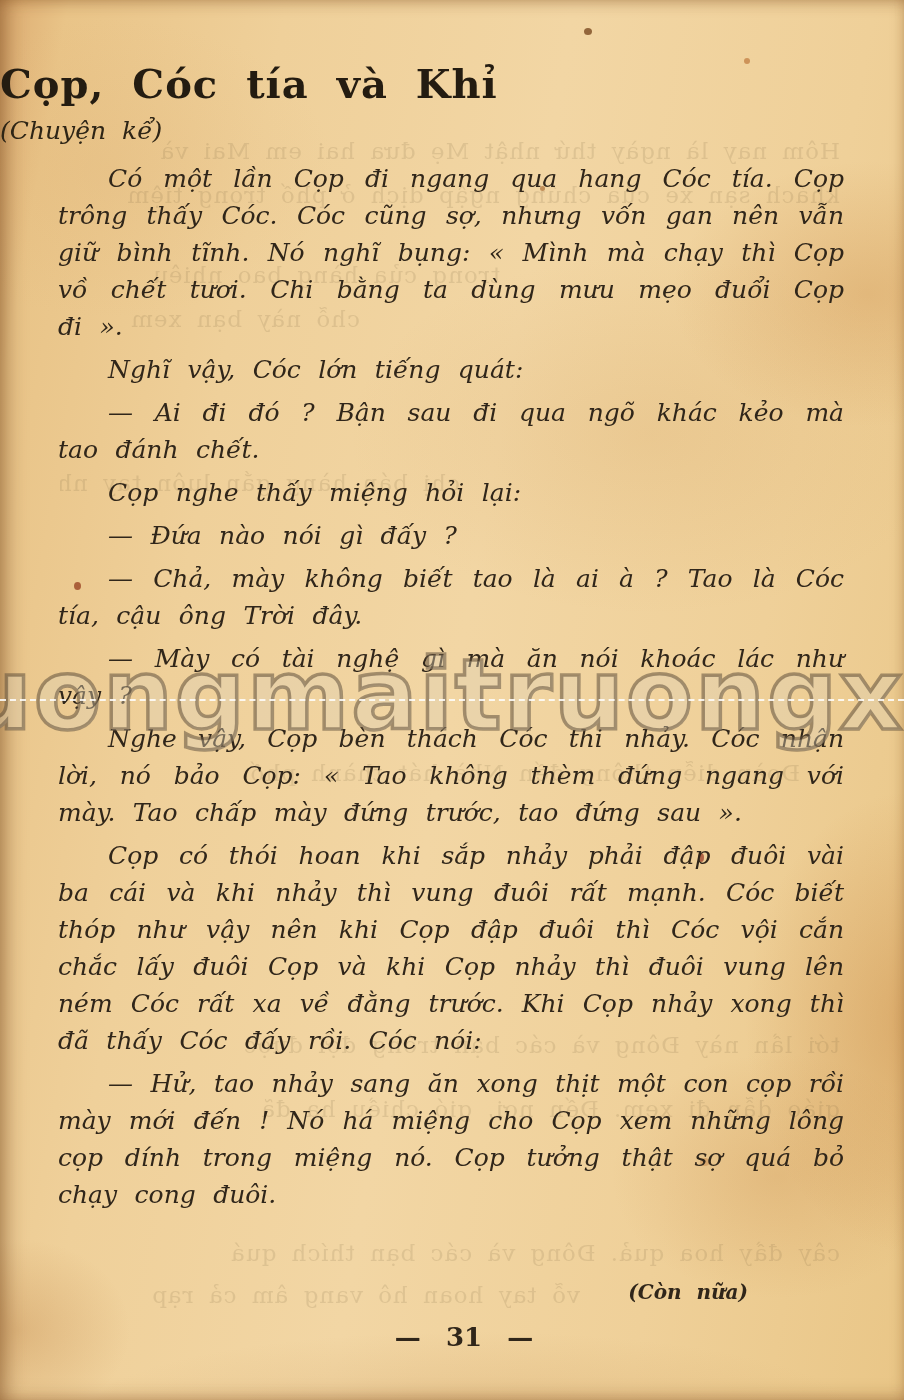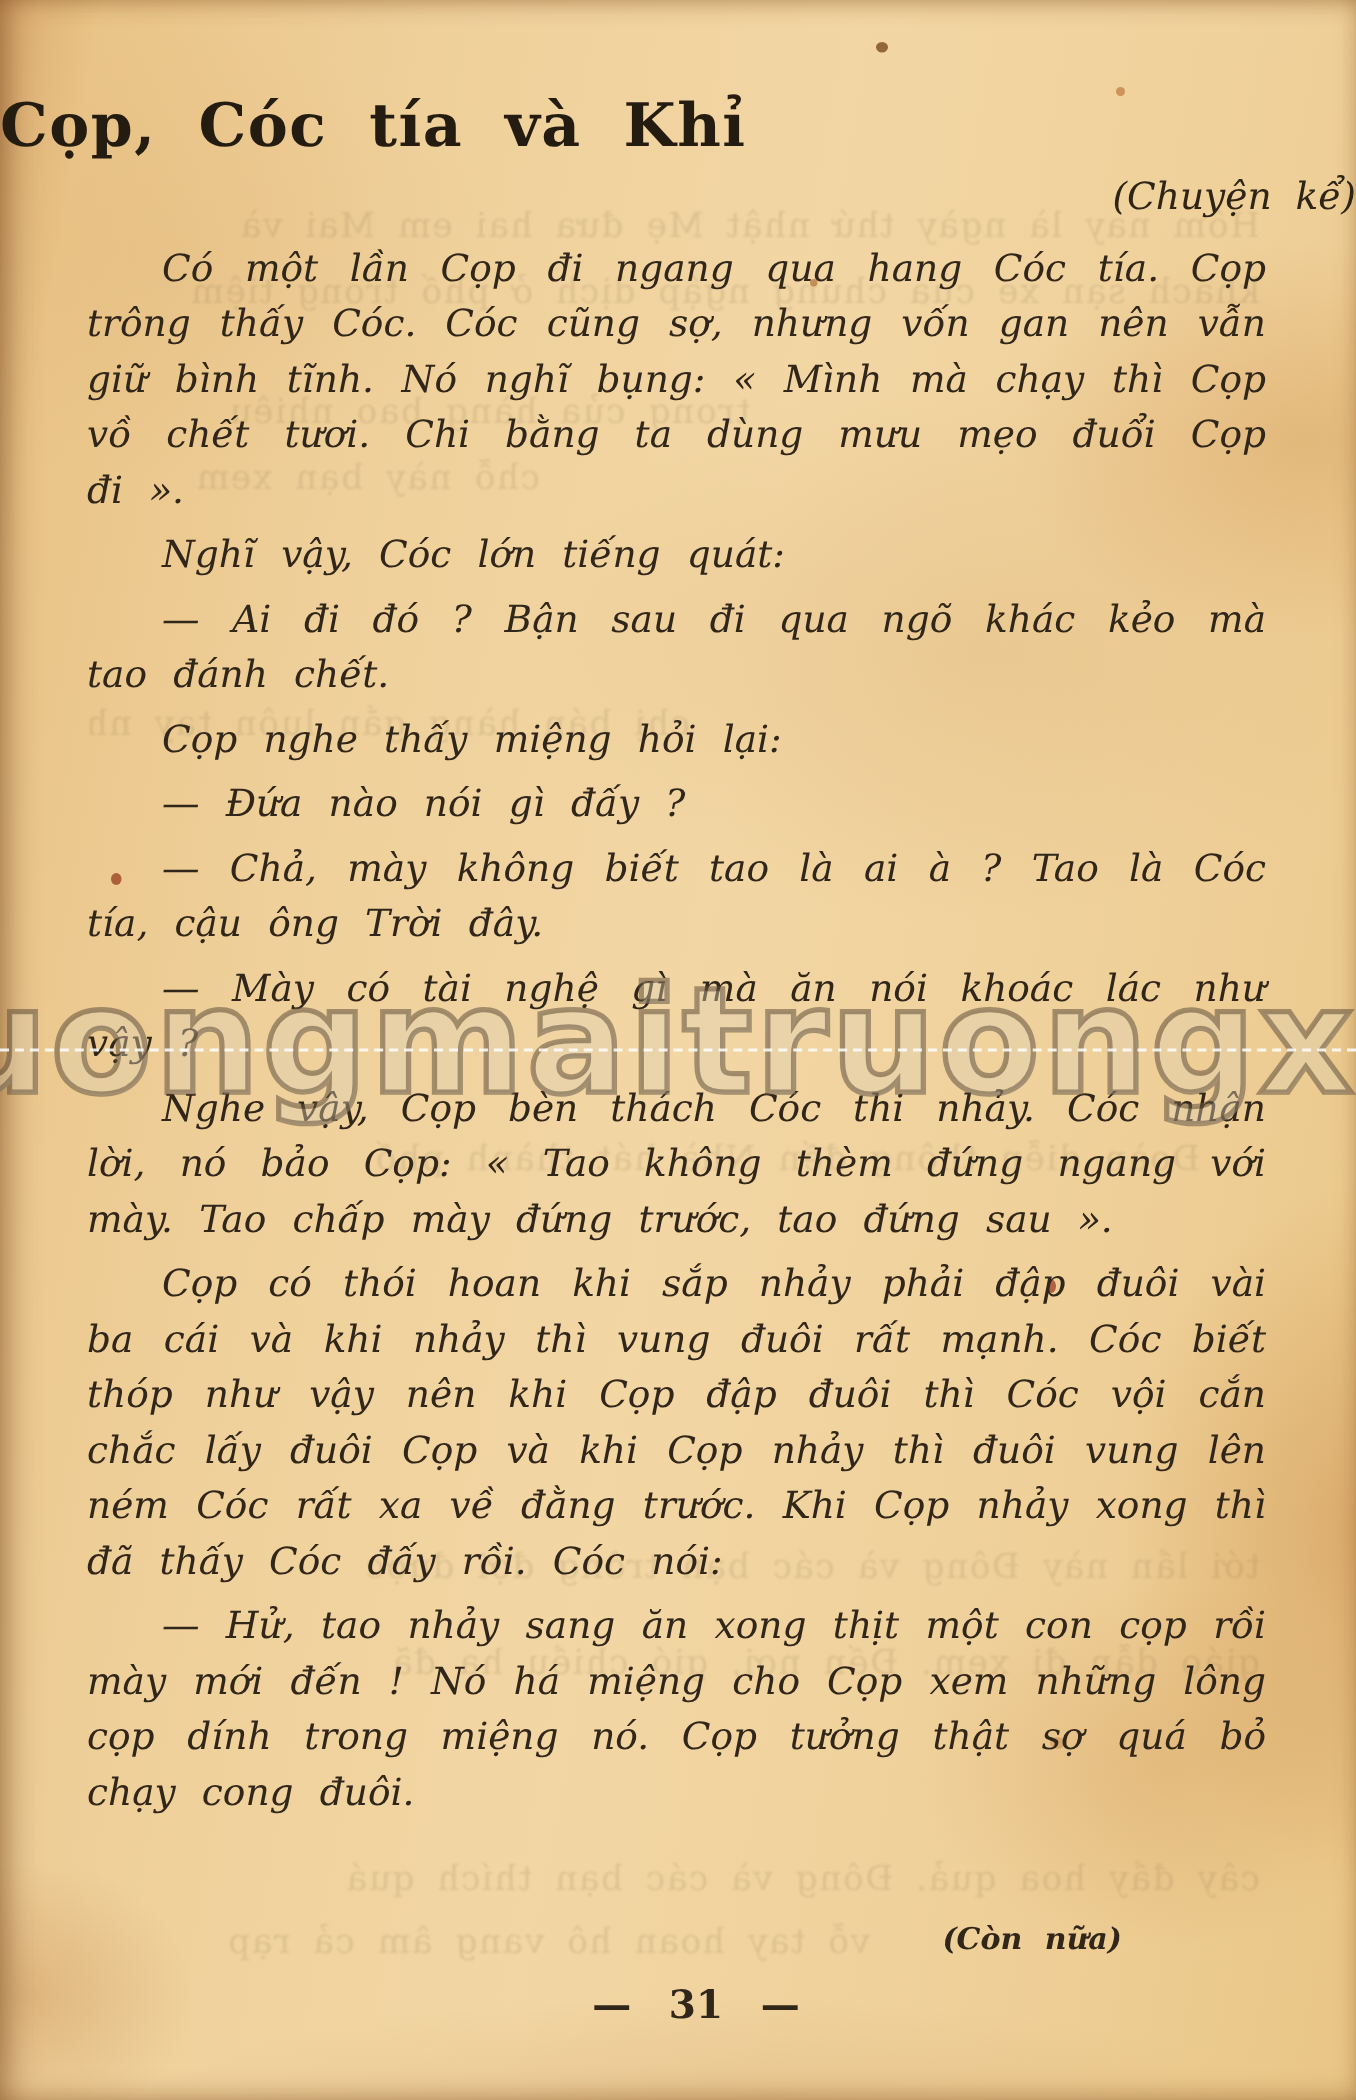--- a/index.html
+++ b/index.html
@@ -34,21 +34,21 @@
     white-space:nowrap;overflow:hidden;
   }
   .title{
     position:absolute;top:60px;left:0;width:100%;
     text-align:left;font-weight:bold;
     font-size:40px;color:#241c11;
     letter-spacing:1px;word-spacing:13px;
   }
   .subtitle{
     position:absolute;top:116px;left:0;width:100%;
-    text-align:right;font-style:italic;
+    text-align:left;font-style:italic;
     font-size:25px;color:#2e2516;word-spacing:8px;
   }
   .story{
     position:absolute;top:160px;left:58px;width:786px;
     font-size:25px;line-height:37px;color:#30261a;
     text-align:justify;word-spacing:0.38em;font-style:italic;
   }
   .story p{margin:6px 0 0 0;text-indent:50px;}
   .story p:first-child{margin-top:0;}
   .watermark{

